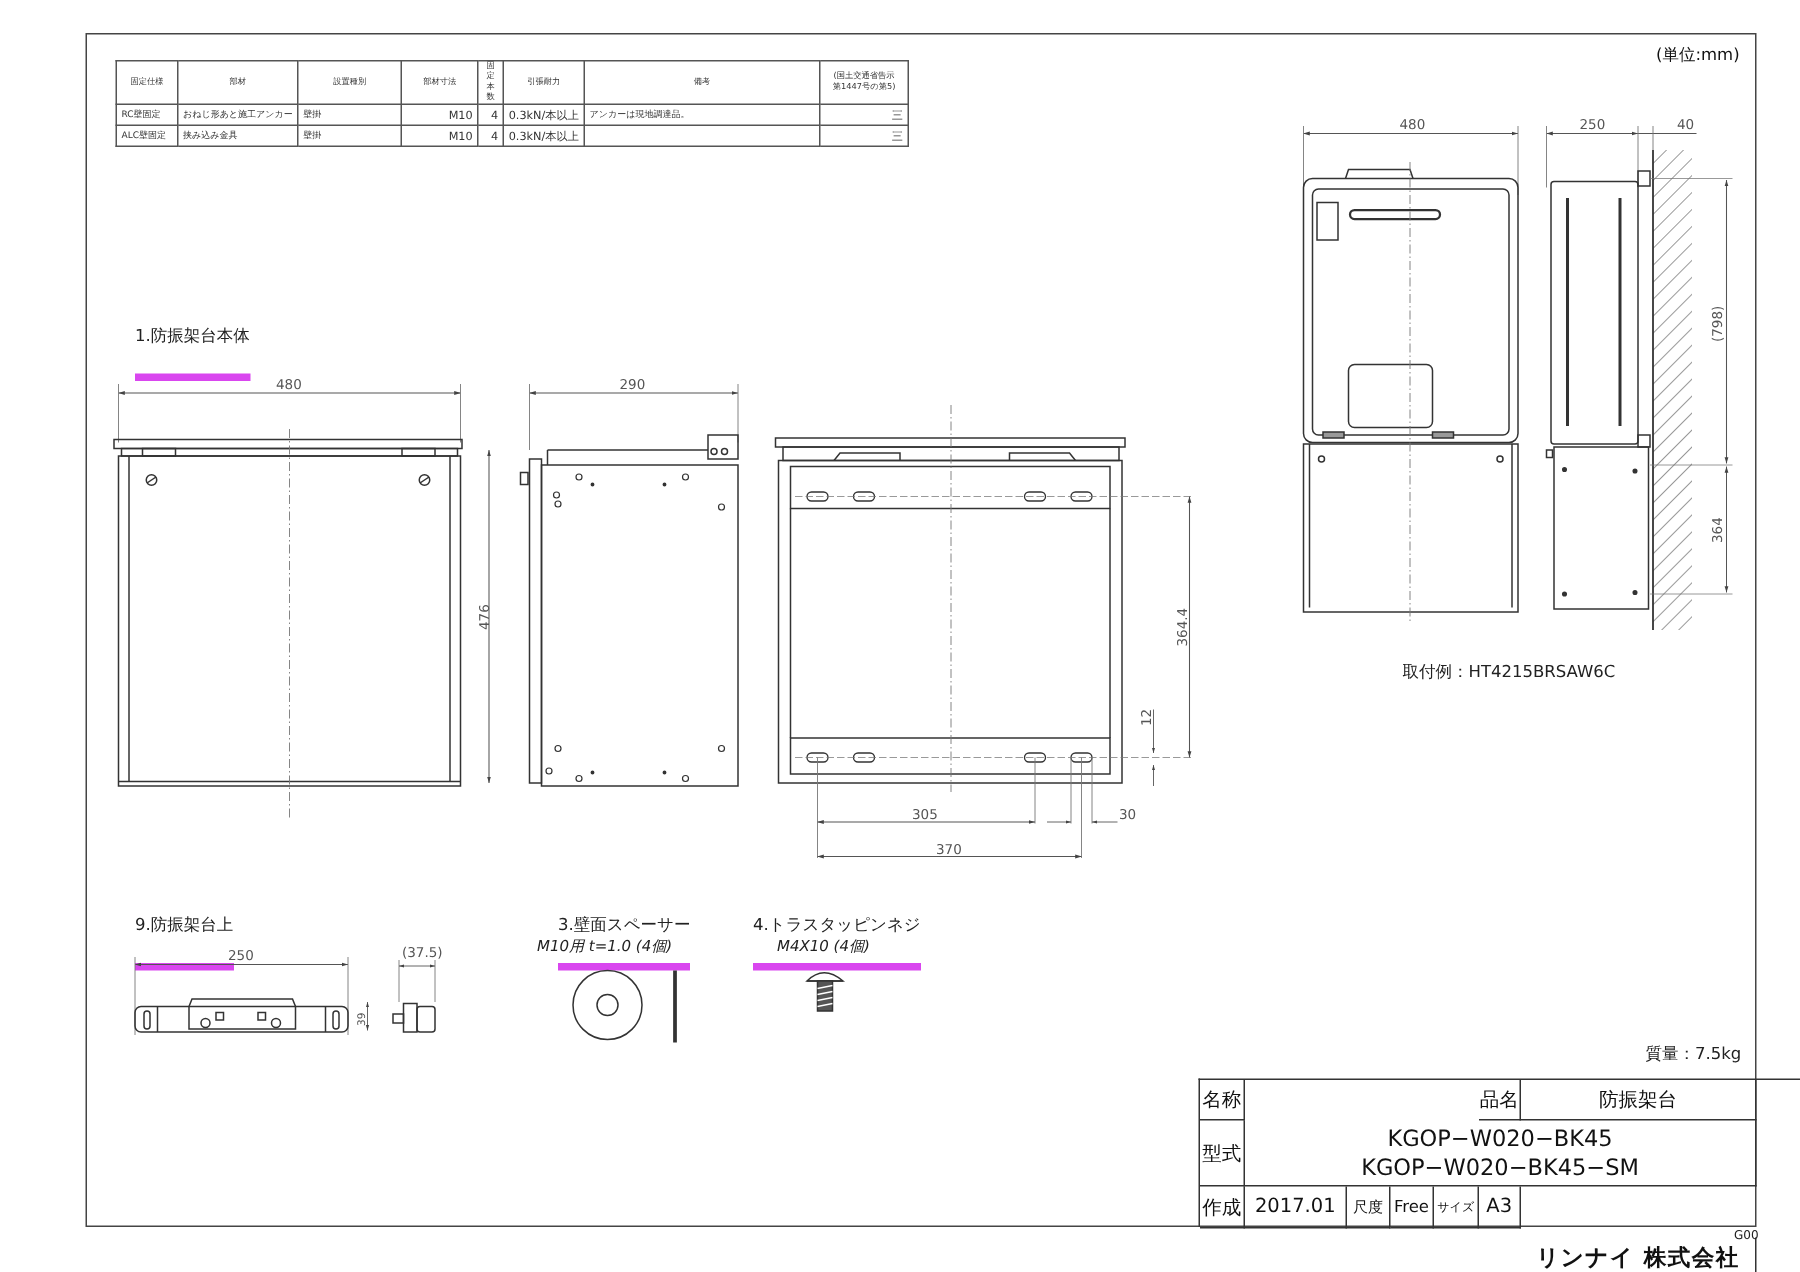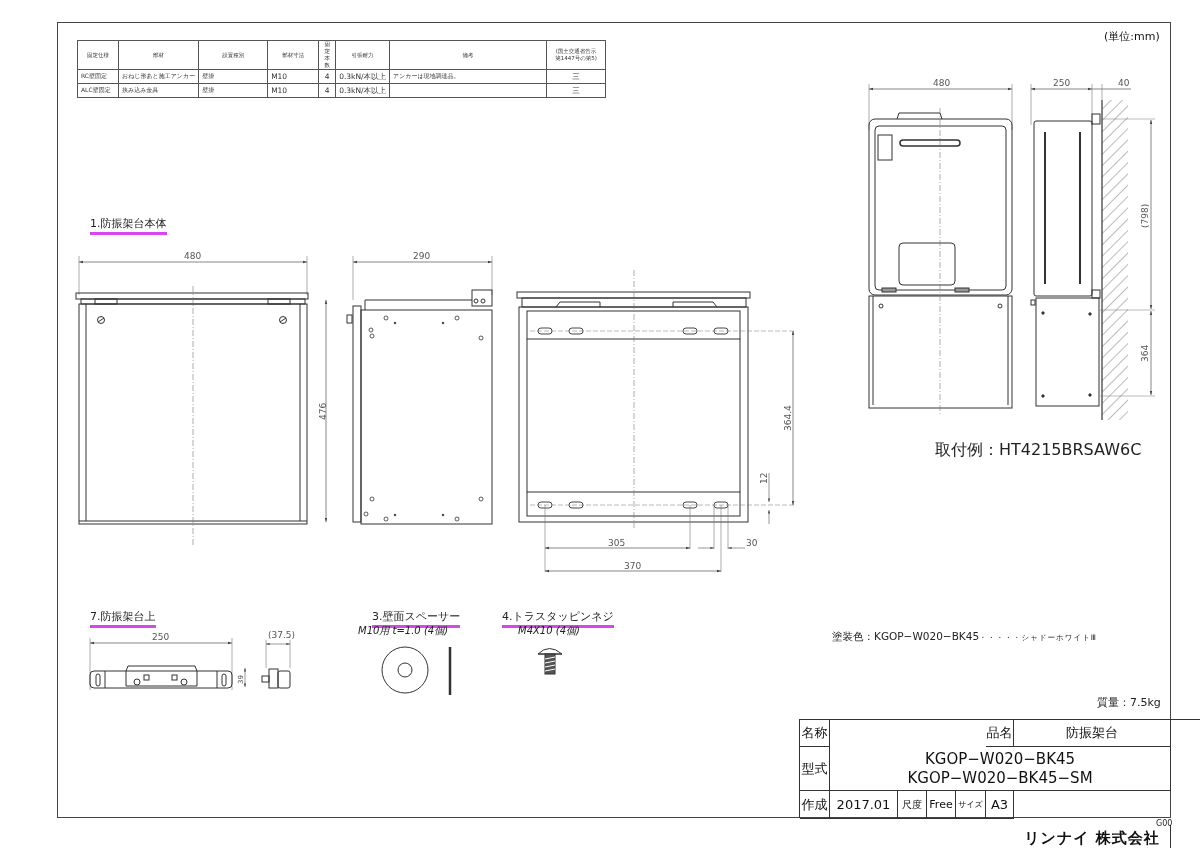--- a/index.html
+++ b/index.html
@@ -7,29 +7,29 @@
          font-family:"DejaVu Sans", sans-serif; color:#222; }
   .frame { position:absolute; left:57px; top:22px; width:1114px; height:796px;
            border:1.5px solid #444; box-sizing:border-box; }
   .unit { position:absolute; left:1104px; top:29px; font-size:11px; color:#111; }
   
   table.spec { position:absolute; left:77px; top:40px; border-collapse:collapse;
                font-size:6px; color:#333; }
   table.spec td { border:1px solid #555; padding:0 3px; height:13px; white-space:nowrap; }
   table.spec tr.hd td { height:22px; text-align:center; font-size:5.5px; line-height:7px; }
   table.spec td.c { text-align:center; }
-  table.spec td.num { font-size:7.5px; }
-  .sec-title { position:absolute; font-size:11px; color:#222; border-bottom:3px solid #d946ef; padding-bottom:1px; }
+  table.spec td.num { font-size:7.5px;text-align:right; }
+  .sec-title { position:absolute; font-size:11px; color:#222; border-bottom:5px solid #d946ef; padding-bottom:18px; }
   .sub-title { position:absolute; font-size:10px; color:#222;font-style:italic; }
   .dim { font-family:"DejaVu Sans", sans-serif; font-size:9px; fill:#555; }
   svg.draw { position:absolute; left:0; top:0; }
   .paint { position:absolute; left:832px; top:628px; font-size:10.5px; color:#222; line-height:17px; }
   .paint .small { font-size:7.5px; letter-spacing:1px; }
   .mass { position:absolute; left:1097px; top:695px; font-size:11px; color:#222; }
-  .example { position:absolute; left:935px; top:440px; font-size:16px; color:#222; }
+  .example { position:absolute; left:935px; top:440px; font-size:11px; color:#222; }
   
   .tb { position:absolute; left:799px; top:719px; width:420px; height:99px;
         border-top:1.5px solid #333; border-left:1.5px solid #333; box-sizing:border-box; }
   .tb .cell { position:absolute; border-right:1px solid #333; border-bottom:1px solid #333;
               box-sizing:border-box; display:flex; align-items:center; justify-content:center;
               font-size:13px; color:#111; }
   .g00 { position:absolute; left:1156px; top:819px; font-size:8px; color:#222; }
 </style>
 </head>
 <body>
@@ -68,21 +68,21 @@
     <td class="num">M10</td>
     <td class="c num">4</td>
     <td class="c num">0.3kN/本以上</td>
     <td></td>
     <td class="c num">三</td>
   </tr>
 </tbody>
   </table>
 
 <div class="sec-title" style="left:90px;top:216px;">1.防振架台本体</div>
-<div class="sec-title" style="left:90px;top:609px;">7.防振架台上</div>
+<div class="sec-title" style="left:90px;top:609px;">9.防振架台上</div>
 <div class="sec-title" style="left:372px;top:609px;">3.壁面スペーサー</div>
 <div class="sub-title" style="left:358px;top:624px;">M10用 t=1.0 (4個)</div>
 <div class="sec-title" style="left:502px;top:609px;">4.トラスタッピンネジ</div>
 <div class="sub-title" style="left:518px;top:624px;">M4X10 (4個)</div>
 
 <svg class="draw" width="1200" height="848" viewBox="0 0 1200 848">
   <defs>
     <marker id="ar" viewBox="0 0 10 10" refX="10" refY="5" markerWidth="6" markerHeight="6" orient="auto-start-reverse">
       <path d="M0,2 L10,5 L0,8 z" fill="#444"></path>
     </marker>
@@ -282,21 +282,20 @@
   <text class="dim" x="933" y="86">480</text>
   <text class="dim" x="1053" y="86">250</text>
   <text class="dim" x="1118" y="86">40</text>
   <text class="dim" x="1148" y="228" transform="rotate(-90 1148 228)">(798)</text>
   <text class="dim" x="1148" y="362" transform="rotate(-90 1148 362)">364</text>
 </svg>
 
 <div class="example">取付例：HT4215BRSAW6C</div>
 
 <div class="paint">
-  <div><span>塗装色：</span><span>KGOP−W020−BK45</span><span class="small">・・・・・シャドーホワイトⅢ</span></div>
 </div>
 
 <div class="mass">質量：7.5kg</div>
 
 <div class="tb">
   <div class="cell" style="left:0;top:0;width:30px;height:27px;">名称</div>
   <div class="cell" style="left:186px;top:0;width:28px;height:27px;">品名</div>
   <div class="cell" style="left:214px;top:0;width:157px;height:27px;">防振架台</div>
   <div class="cell" style="left:0;top:27px;width:30px;height:44px;">型式</div>
   <div class="cell" style="left:30px;top:27px;width:341px;height:44px;flex-direction:column;line-height:19px;font-size:15px;">

